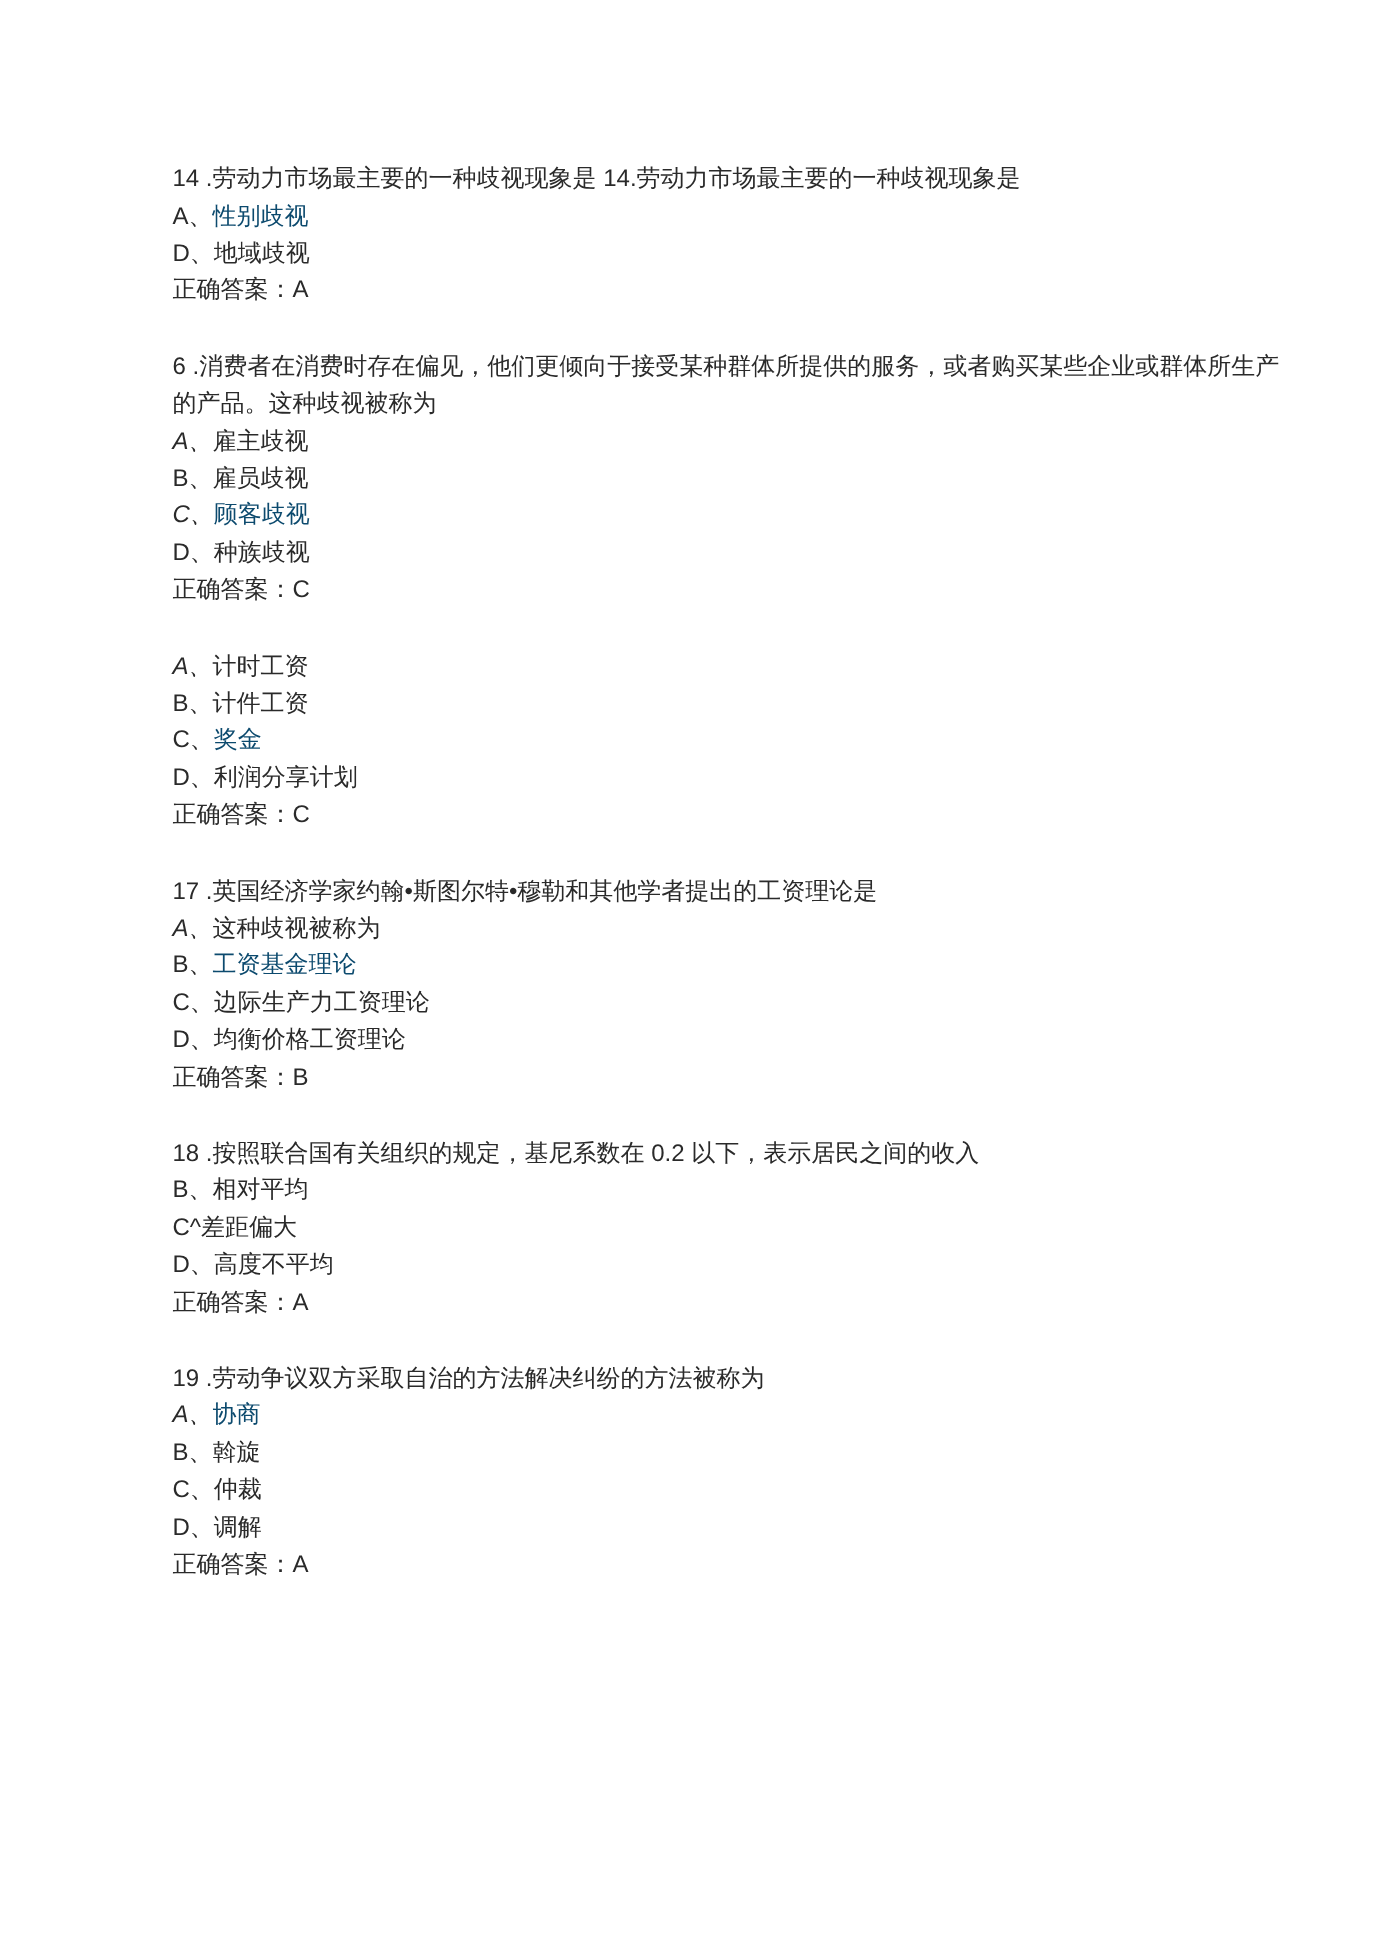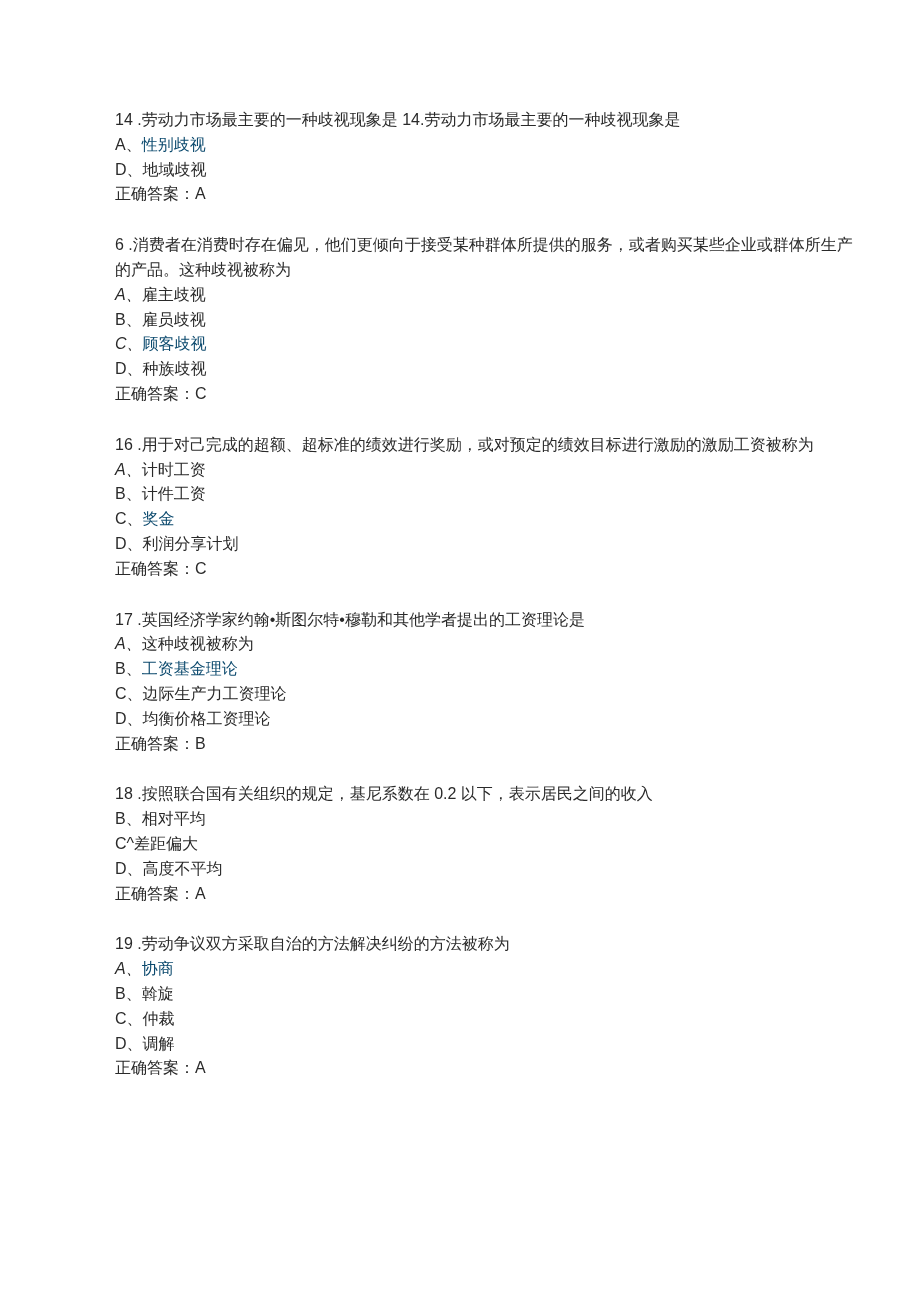--- a/index.html
+++ b/index.html
@@ -79,23 +79,20 @@
     </div>
     <div class="opt-line">
       <span class="opt-letter">D、</span><span class="opt-text">种族歧视</span>
     </div>
     <div class="answer-line">
       <span>正确答案：</span><span>C</span>
     </div>
   </div>
 
   <div class="block">
-    <div>
-      <span class="qnum">16</span><span>   .</span><span class="qtext">用于对己完成的超额、超标准的绩效进行奖励，或对预定的绩效目标进行激励的激励工资被称为</span>
-    </div>
     <div class="opt-line">
       <span class="opt-letter italic-a">A、</span><span class="opt-text">计时工资</span>
     </div>
     <div class="opt-line">
       <span class="opt-letter">B、</span><span class="opt-text">计件工资</span>
     </div>
     <div class="opt-line">
       <span class="opt-letter">C、</span><span class="opt-text highlight">奖金</span>
     </div>
     <div class="opt-line">

